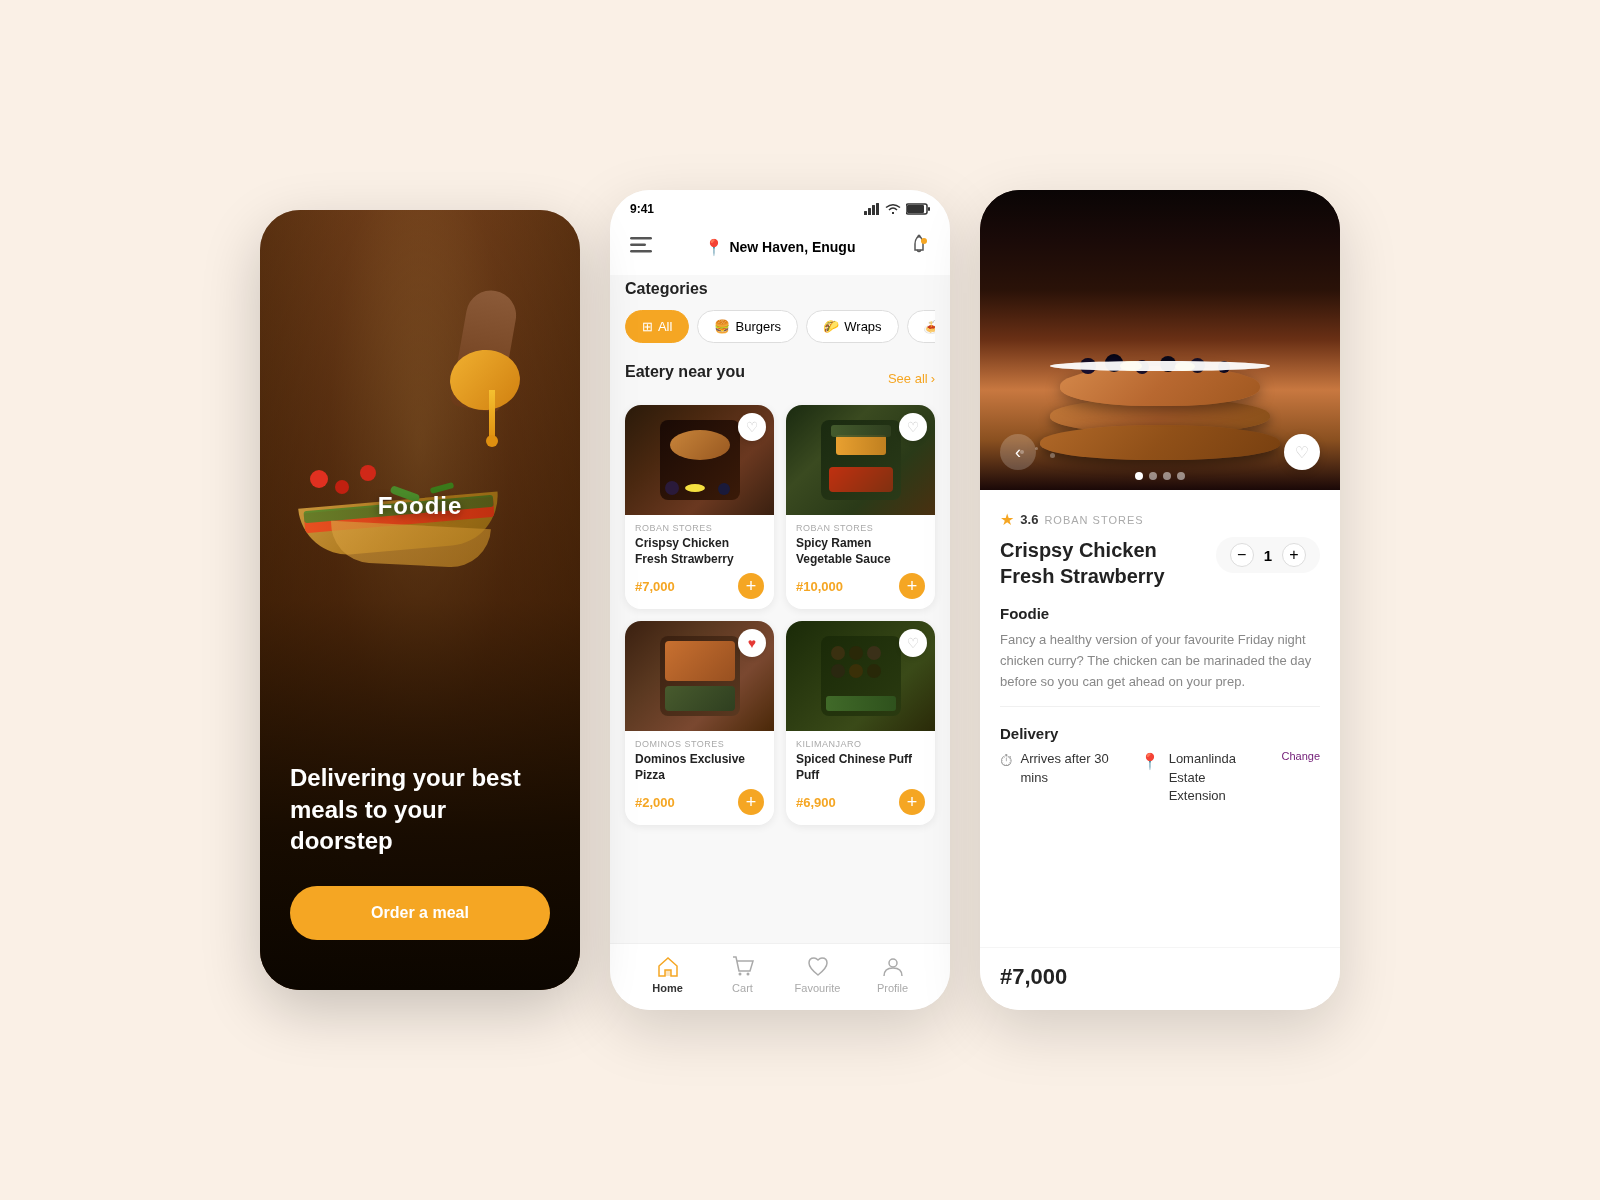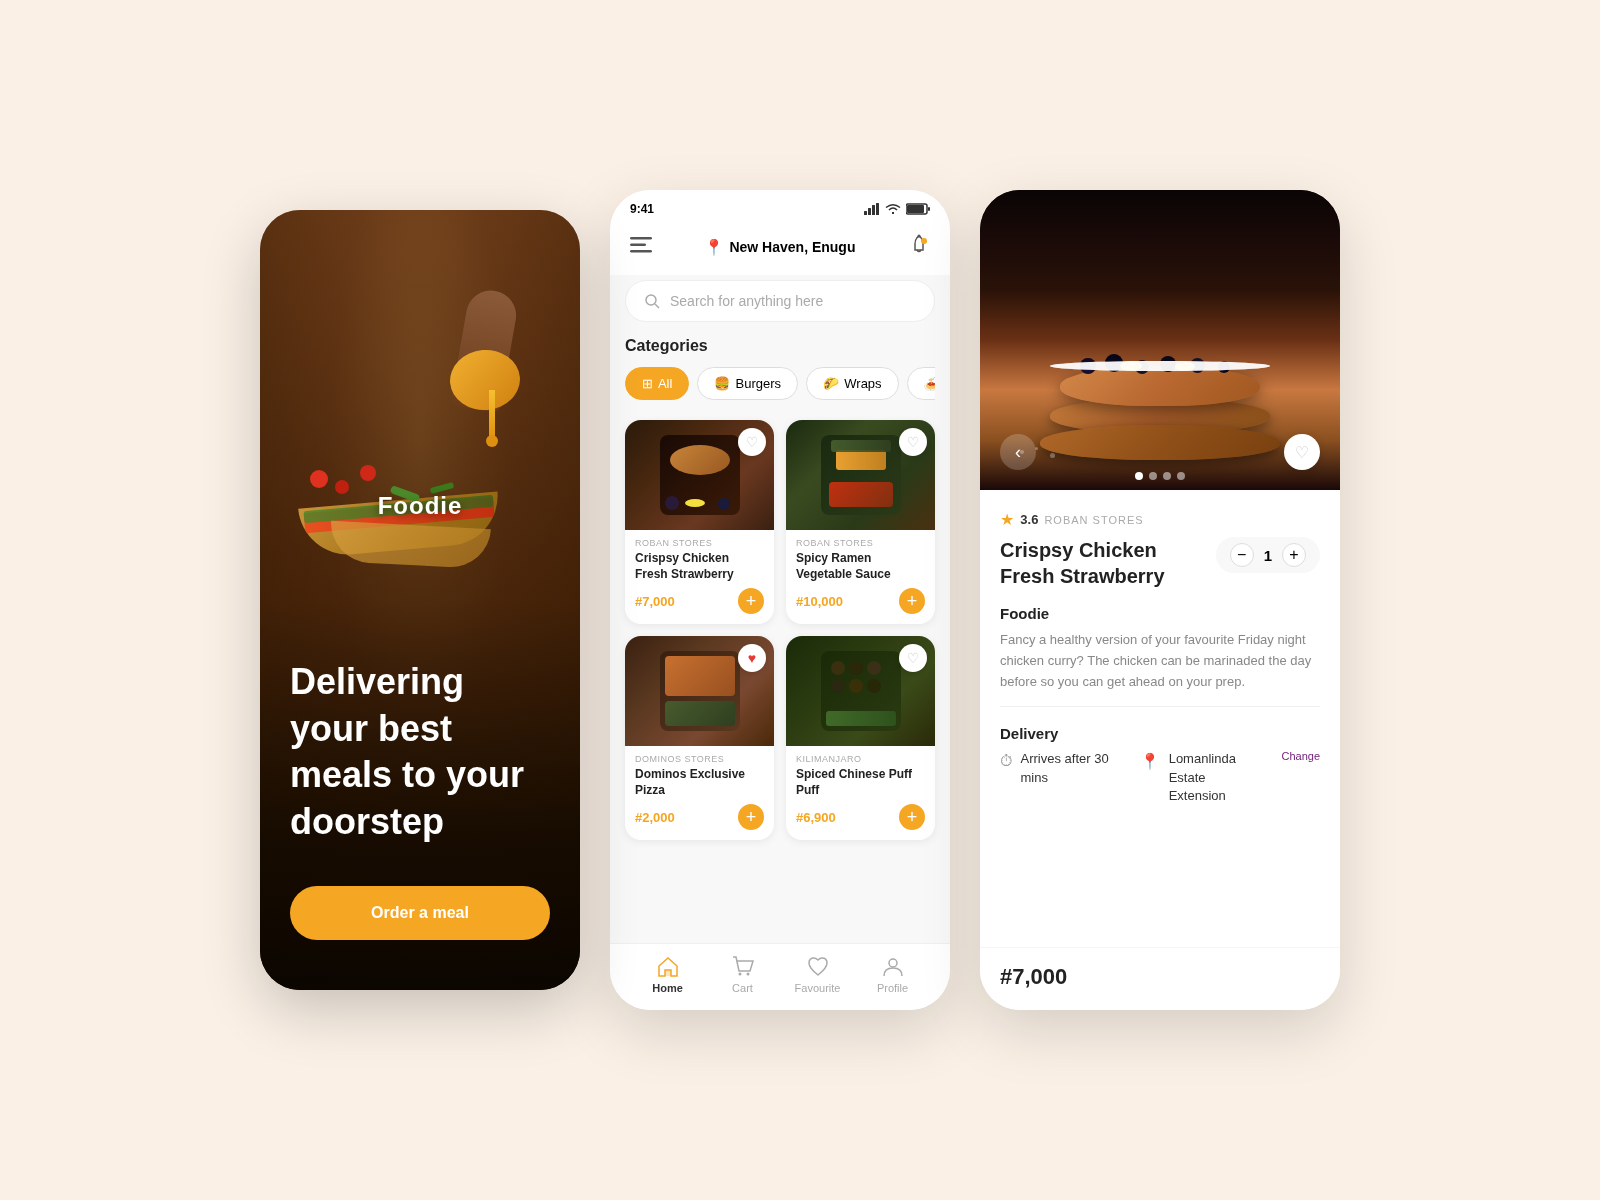--- a/index.html
+++ b/index.html
@@ -56,24 +56,24 @@
       text-shadow: 0 2px 8px rgba(0,0,0,0.5);
     }
     .splash-content {
       position: relative;
       z-index: 2;
       text-align: left;
       width: 100%;
     }
     .splash-title {
       color: white;
-      font-size: 36px;
+      font-size: 24px;
       font-weight: 700;
       line-height: 1.3;
-      margin-bottom: 40px;
+      margin-bottom: 30px;
     }
     .splash-btn {
       width: 100%;
       padding: 18px;
       background: #f5a623;
       border: none;
       border-radius: 50px;
       color: white;
       font-size: 16px;
       font-weight: 600;
@@ -567,27 +567,20 @@
       <div style="cursor:pointer;">
         <svg width="22" height="22" viewBox="0 0 22 22">
           <path d="M11 2C11 2 7 4 7 10 L7 16 L15 16 L15 10C15 4 11 2 11 2Z" stroke="#555" stroke-width="1.5" fill="none"></path>
           <path d="M9 16 Q11 19 13 16" stroke="#555" stroke-width="1.5" fill="none"></path>
           <circle cx="11" cy="2" r="1.5" fill="#555"></circle>
           <circle cx="16" cy="7" r="3" fill="#f5a623"></circle>
         </svg>
       </div>
     </div>
 
-    <div class="search-bar">
-      <svg width="16" height="16" viewBox="0 0 16 16">
-        <circle cx="7" cy="7" r="5" stroke="#aaa" stroke-width="1.5" fill="none"></circle>
-        <line x1="11" y1="11" x2="15" y2="15" stroke="#aaa" stroke-width="1.5"></line>
-      </svg>
-      <span class="search-placeholder">Search for anything here</span>
-    </div>
 
     <div class="home-scroll">
 
       <div class="section-title">Categories</div>
       <div class="categories">
         <button class="cat-btn active">
           <span>⊞</span>
           <span>All</span>
         </button>
         <button class="cat-btn">
@@ -597,20 +590,26 @@
         <button class="cat-btn">
           <span>🌮</span>
           <span>Wraps</span>
         </button>
         <button class="cat-btn">
           <span>🍝</span>
 
         </button>
       </div>
 
+      <div class="eatery-header">
+        <span class="section-title">Eatery near you</span>
+        <span class="see-all">
+          <span>See all</span> ›
+        </span>
+      </div>
 
       <div class="food-grid">
 
         <div class="food-card">
           <div class="food-img food-bg-1">
             <div style="position:absolute;inset:0;display:flex;align-items:center;justify-content:center;">
 
               <div style="width:80px;height:80px;background:linear-gradient(135deg,#1a0a05,#3a1a08);border-radius:8px;position:relative;overflow:hidden;">
                 <div style="position:absolute;top:10px;left:10px;right:10px;height:30px;background:linear-gradient(135deg,#c8843a,#985820);border-radius:50%;"></div>
                 <div style="position:absolute;bottom:5px;left:5px;width:14px;height:14px;background:#2a1a3a;border-radius:50%;"></div>

